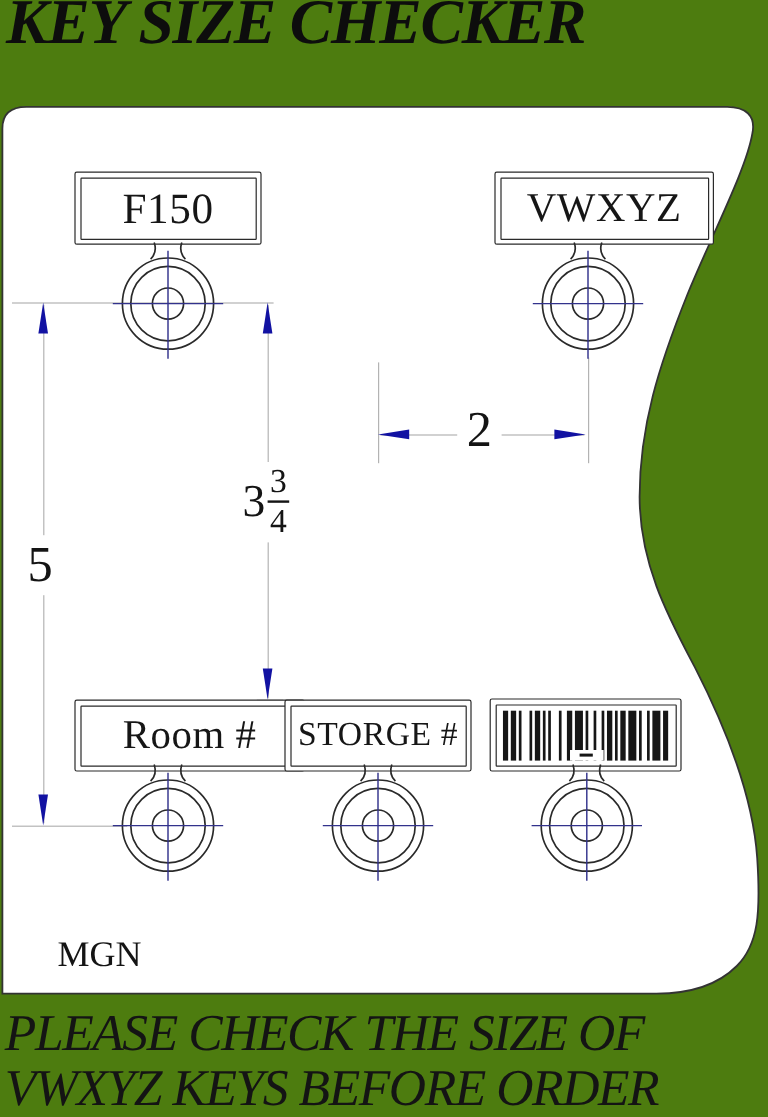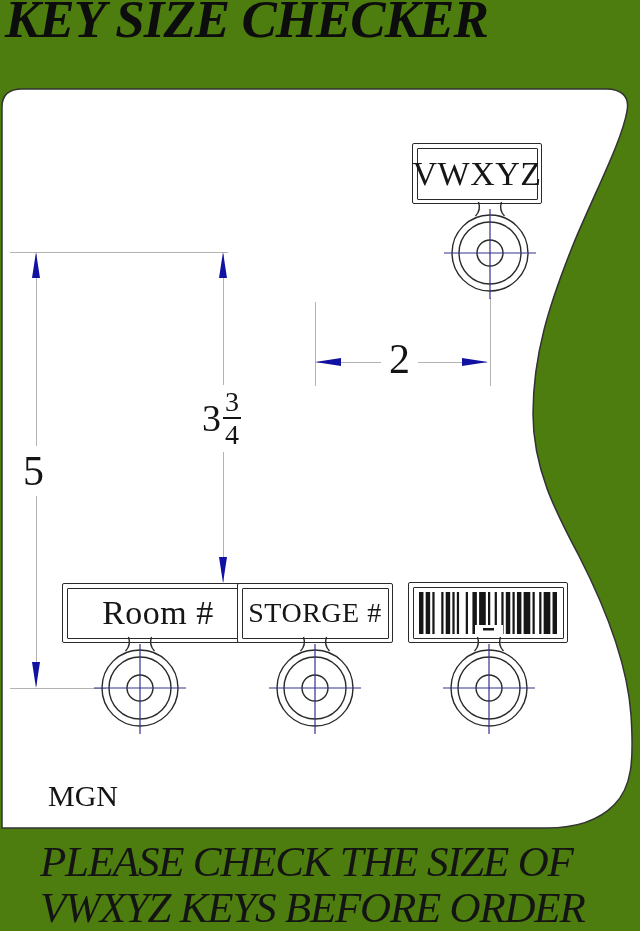--- a/index.html
+++ b/index.html
@@ -13,21 +13,21 @@
     font-size:53px;font-weight:bold;font-style:italic;
     letter-spacing:-1px;line-height:1.0;color:#0d0d0d;white-space:nowrap;
   }
   .maker-code{
     position:absolute;left:24px;top:781px;font-size:30px;line-height:1.0;color:#141414;margin-left:24px;
   }
   .notice{
     position:absolute;left:4px;top:839px;font-size:43px;line-height:46px;
     font-style:italic;letter-spacing:-1.2px;color:#141414;white-space:nowrap;
   }
-  .notice span{display:block;margin-left:36px;}
+  .notice span{display:block;}
   
   .sheet-svg{position:absolute;left:0;top:0;}
   .sheet-path{fill:#ffffff;stroke:#333;stroke-width:1.5px;}
   
   .key{position:absolute;}
   .plate{
     position:absolute;left:0;top:0;width:100%;height:100%;
     border:1.5px solid #2a2a2a;border-radius:2px;background:#fff;box-sizing:border-box;
   }
   .plate-inner{
@@ -82,23 +82,39 @@
   <div class="dim" style="left:223px;top:254px;width:1px;height:328px;"></div>
   <div class="dim" style="left:317px;top:362px;width:170px;height:1px;"></div>
 
   <div class="arrow up" style="left:32px;top:252px;"></div>
   <div class="arrow down" style="left:32px;top:662px;"></div>
   <div class="arrow up" style="left:219px;top:252px;"></div>
   <div class="arrow down" style="left:219px;top:557px;"></div>
   <div class="arrow left" style="left:315px;top:358px;"></div>
   <div class="arrow right" style="left:462px;top:358px;"></div>
 
-
-
-  <div class="key" style="left:412px;top:143px;width:130px;height:61px;">
+  <div class="key" style="left:62px;top:143px;width:156px;height:61px;">
+    <div class="plate">
+      <div class="plate-inner">
+        <span class="plate-label big">F150</span>
+      </div>
+    </div>
+    <svg class="ring" width="100" height="104" viewBox="0 0 100 104" style="left:28px;top:58px;">
+      <path class="ln" d="M38.5,1 C40.5,7 39.5,11 35.5,15"></path>
+        <path class="ln" d="M61.5,1 C59.5,7 60.5,11 64.5,15"></path>
+      <circle class="ln" cx="50" cy="52" r="38"></circle>
+        <circle class="ln" cx="50" cy="52" r="31"></circle>
+        <circle class="ln" cx="50" cy="52" r="13"></circle>
+      <line class="ch" x1="4" y1="52" x2="96" y2="52"></line>
+        <line class="ch" x1="50" y1="8" x2="50" y2="98"></line>
+    </svg>
+  </div>
+
+
+  <div class="key" style="left:412px;top:143px;width:156px;height:61px;padding-left:27px;">
     <div class="plate">
       <div class="plate-inner">
         <span class="plate-label">VWXYZ</span>
       </div>
     </div>
     <svg class="ring" width="100" height="104" viewBox="0 0 100 104" style="left:28px;top:58px;">
       <path class="ln" d="M38.5,1 C40.5,7 39.5,11 35.5,15"></path>
         <path class="ln" d="M61.5,1 C59.5,7 60.5,11 64.5,15"></path>
       <circle class="ln" cx="50" cy="52" r="38"></circle>
         <circle class="ln" cx="50" cy="52" r="31"></circle>

